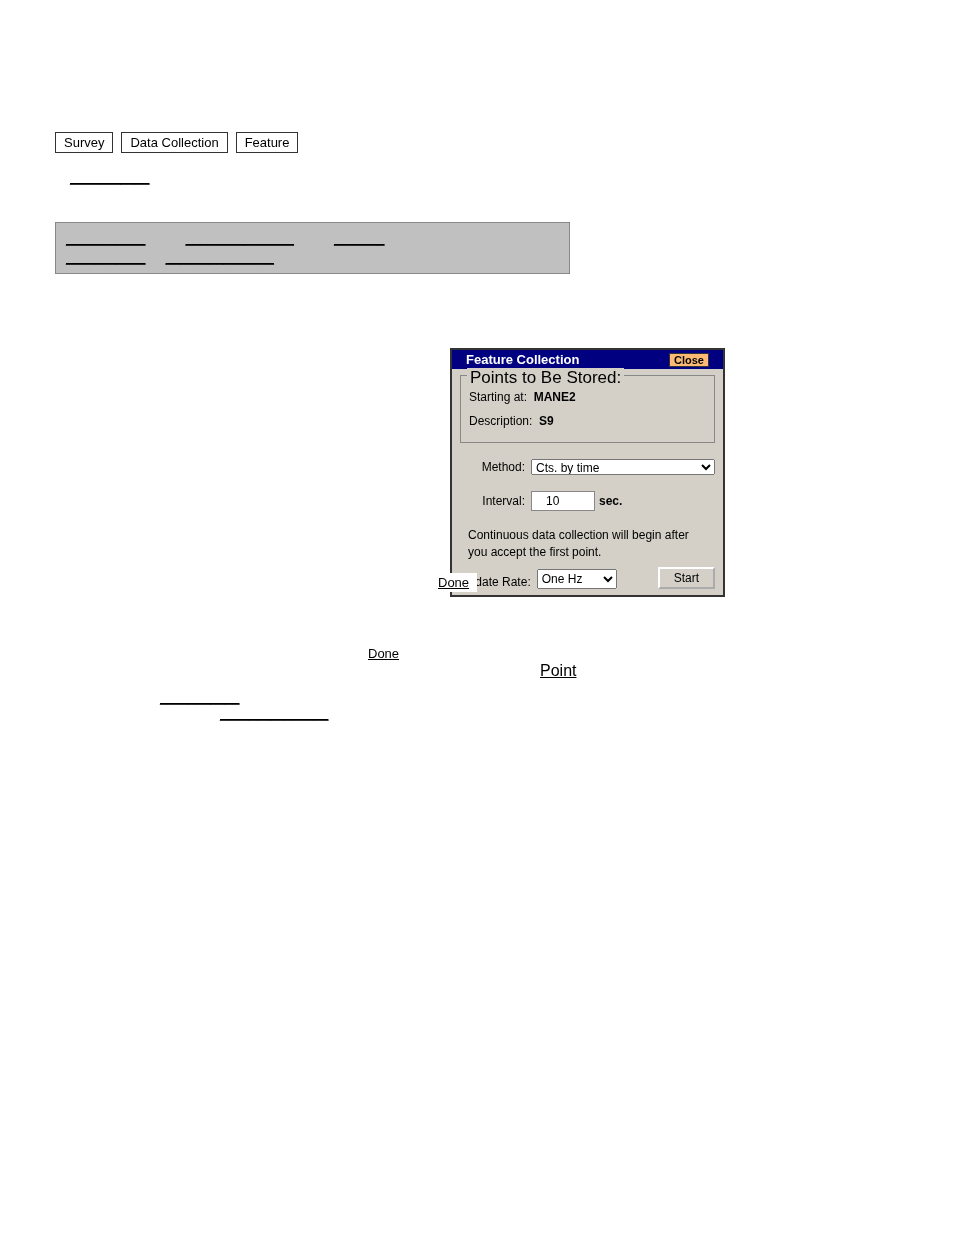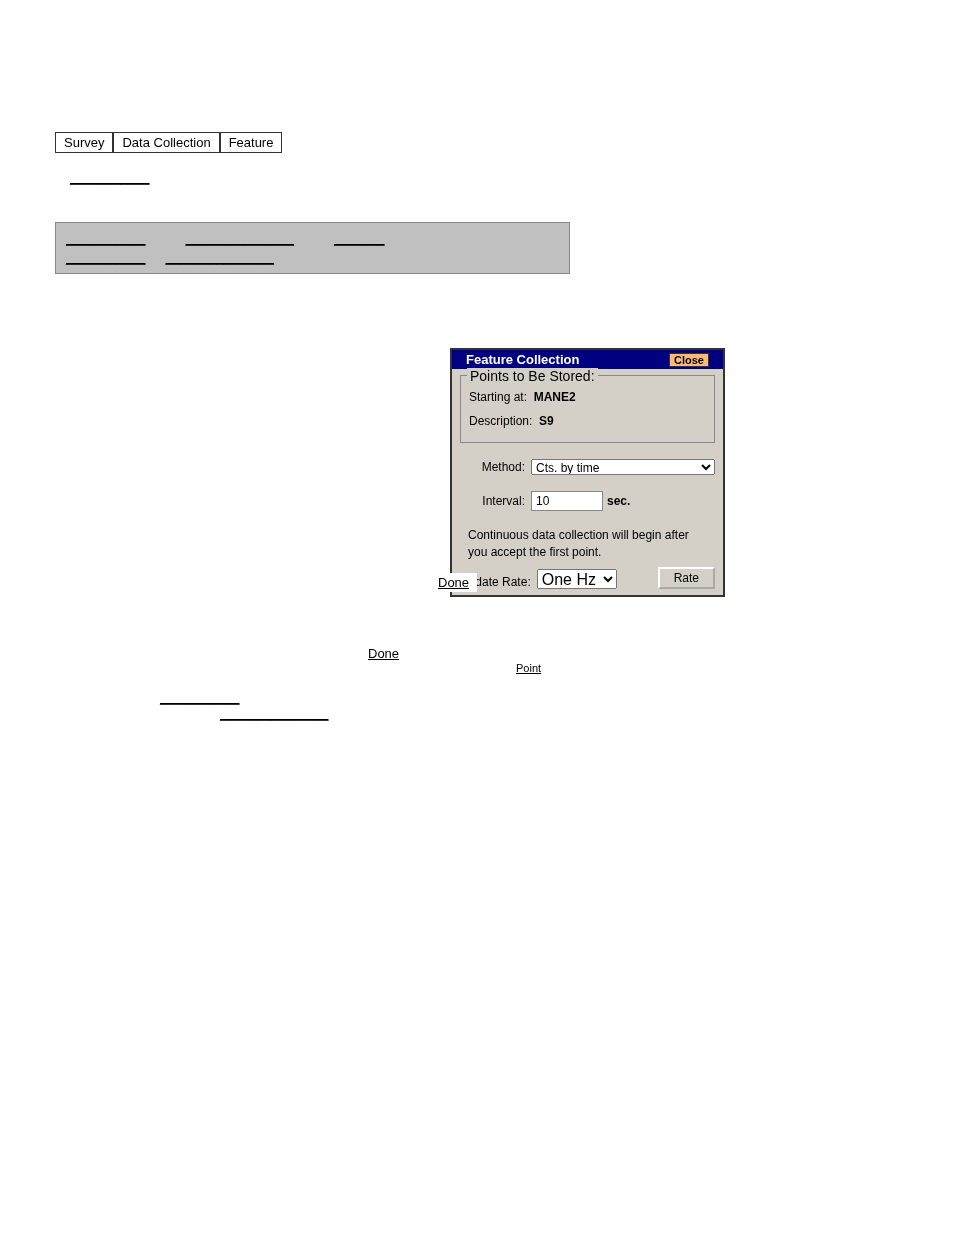--- a/index.html
+++ b/index.html
@@ -11,21 +11,21 @@
       min-height: 1235px;
       position: relative;
     }
 
     
     .top-tabs {
       position: absolute;
       top: 132px;
       left: 55px;
       display: flex;
-      gap: 0;
+      gap: 8px;
     }
     .tab-btn {
       border: 1px solid #333;
       background: #fff;
       padding: 2px 8px;
       font-size: 13px;
       cursor: pointer;
       font-family: Arial, sans-serif;
     }
 
@@ -103,21 +103,21 @@
       padding: 4px 8px;
       margin-bottom: 6px;
       position: relative;
     }
     .dialog-group-label {
       position: absolute;
       top: -8px;
       left: 6px;
       background: #d4d0c8;
       padding: 0 3px;
-      font-size: 14px;
+      font-size: 17px;
     }
     .dialog-group p {
       font-size: 12px;
       margin: 10px 0;
     }
     .dialog-group strong {
       font-weight: bold;
     }
     .dialog-row {
       display: flex;
@@ -129,26 +129,26 @@
       text-align: right;
       margin-right: 6px;
       font-size: 12px;
     }
     .dialog-select {
       flex: 1;
       font-size: 12px;
       height: 16px;
     }
     .dialog-input {
-      width: 72px;
+      width: 64px;
       font-size: 12px;
       height: 20px;
       border: 1px solid #888;
       background: #fff;
-      padding: 1px 4px;
+      padding: 1px 14px;
     }
     .dialog-unit {
       margin-left: 4px;
       font-size: 12px;
       font-weight: bold;
     }
     .dialog-note {
       font-size: 12px;
       margin: 6px 8px;
       line-height: 1.4;
@@ -157,21 +157,21 @@
       display: flex;
       align-items: flex-end;
       margin-top: 6px;
     }
     .dialog-bottom-label {
       font-size: 12px;
       margin-right: 6px;
     }
     .dialog-bottom-select {
       width: 80px;
-      font-size: 16px;
+      font-size: 12px;
       height: 20px;
     }
     .dialog-start-btn {
       margin-left: auto;
       padding: 2px 14px;
       font-size: 12px;
       background: #d4d0c8;
       border: 2px outset #fff;
       cursor: pointer;
     }
@@ -199,23 +199,23 @@
       background: #fff;
       border: none;
       text-decoration: underline;
       cursor: pointer;
     }
 
     
     .point-btn {
       position: absolute;
       top: 660px;
-      left: 508px;
+      left: 532px;
       padding: 2px 8px;
-      font-size: 11px;
+      font-size: 16px;
       background: #fff;
       border: none;
       text-decoration: underline;
       cursor: pointer;
     }
 
     
     .link2 {
       position: absolute;
       top: 690px;
@@ -291,21 +291,21 @@
 
     <p class="dialog-note">Continuous data collection will begin after you accept the first point.</p>
 
     <div class="dialog-bottom-row">
       <span class="dialog-bottom-label">Update Rate:</span>
       <select class="dialog-bottom-select">
         <option>One Hz</option>
         <option>Two Hz</option>
         <option>Five Hz</option>
       </select>
-      <button class="dialog-start-btn">Rate</button>
+      <button class="dialog-start-btn">Start</button>
     </div>
   </div>
 </div>
 
 <button class="done-btn-1">Done</button>
 
 <button class="done-btn-2">Done</button>
 
 <button class="point-btn">Point</button>
 

